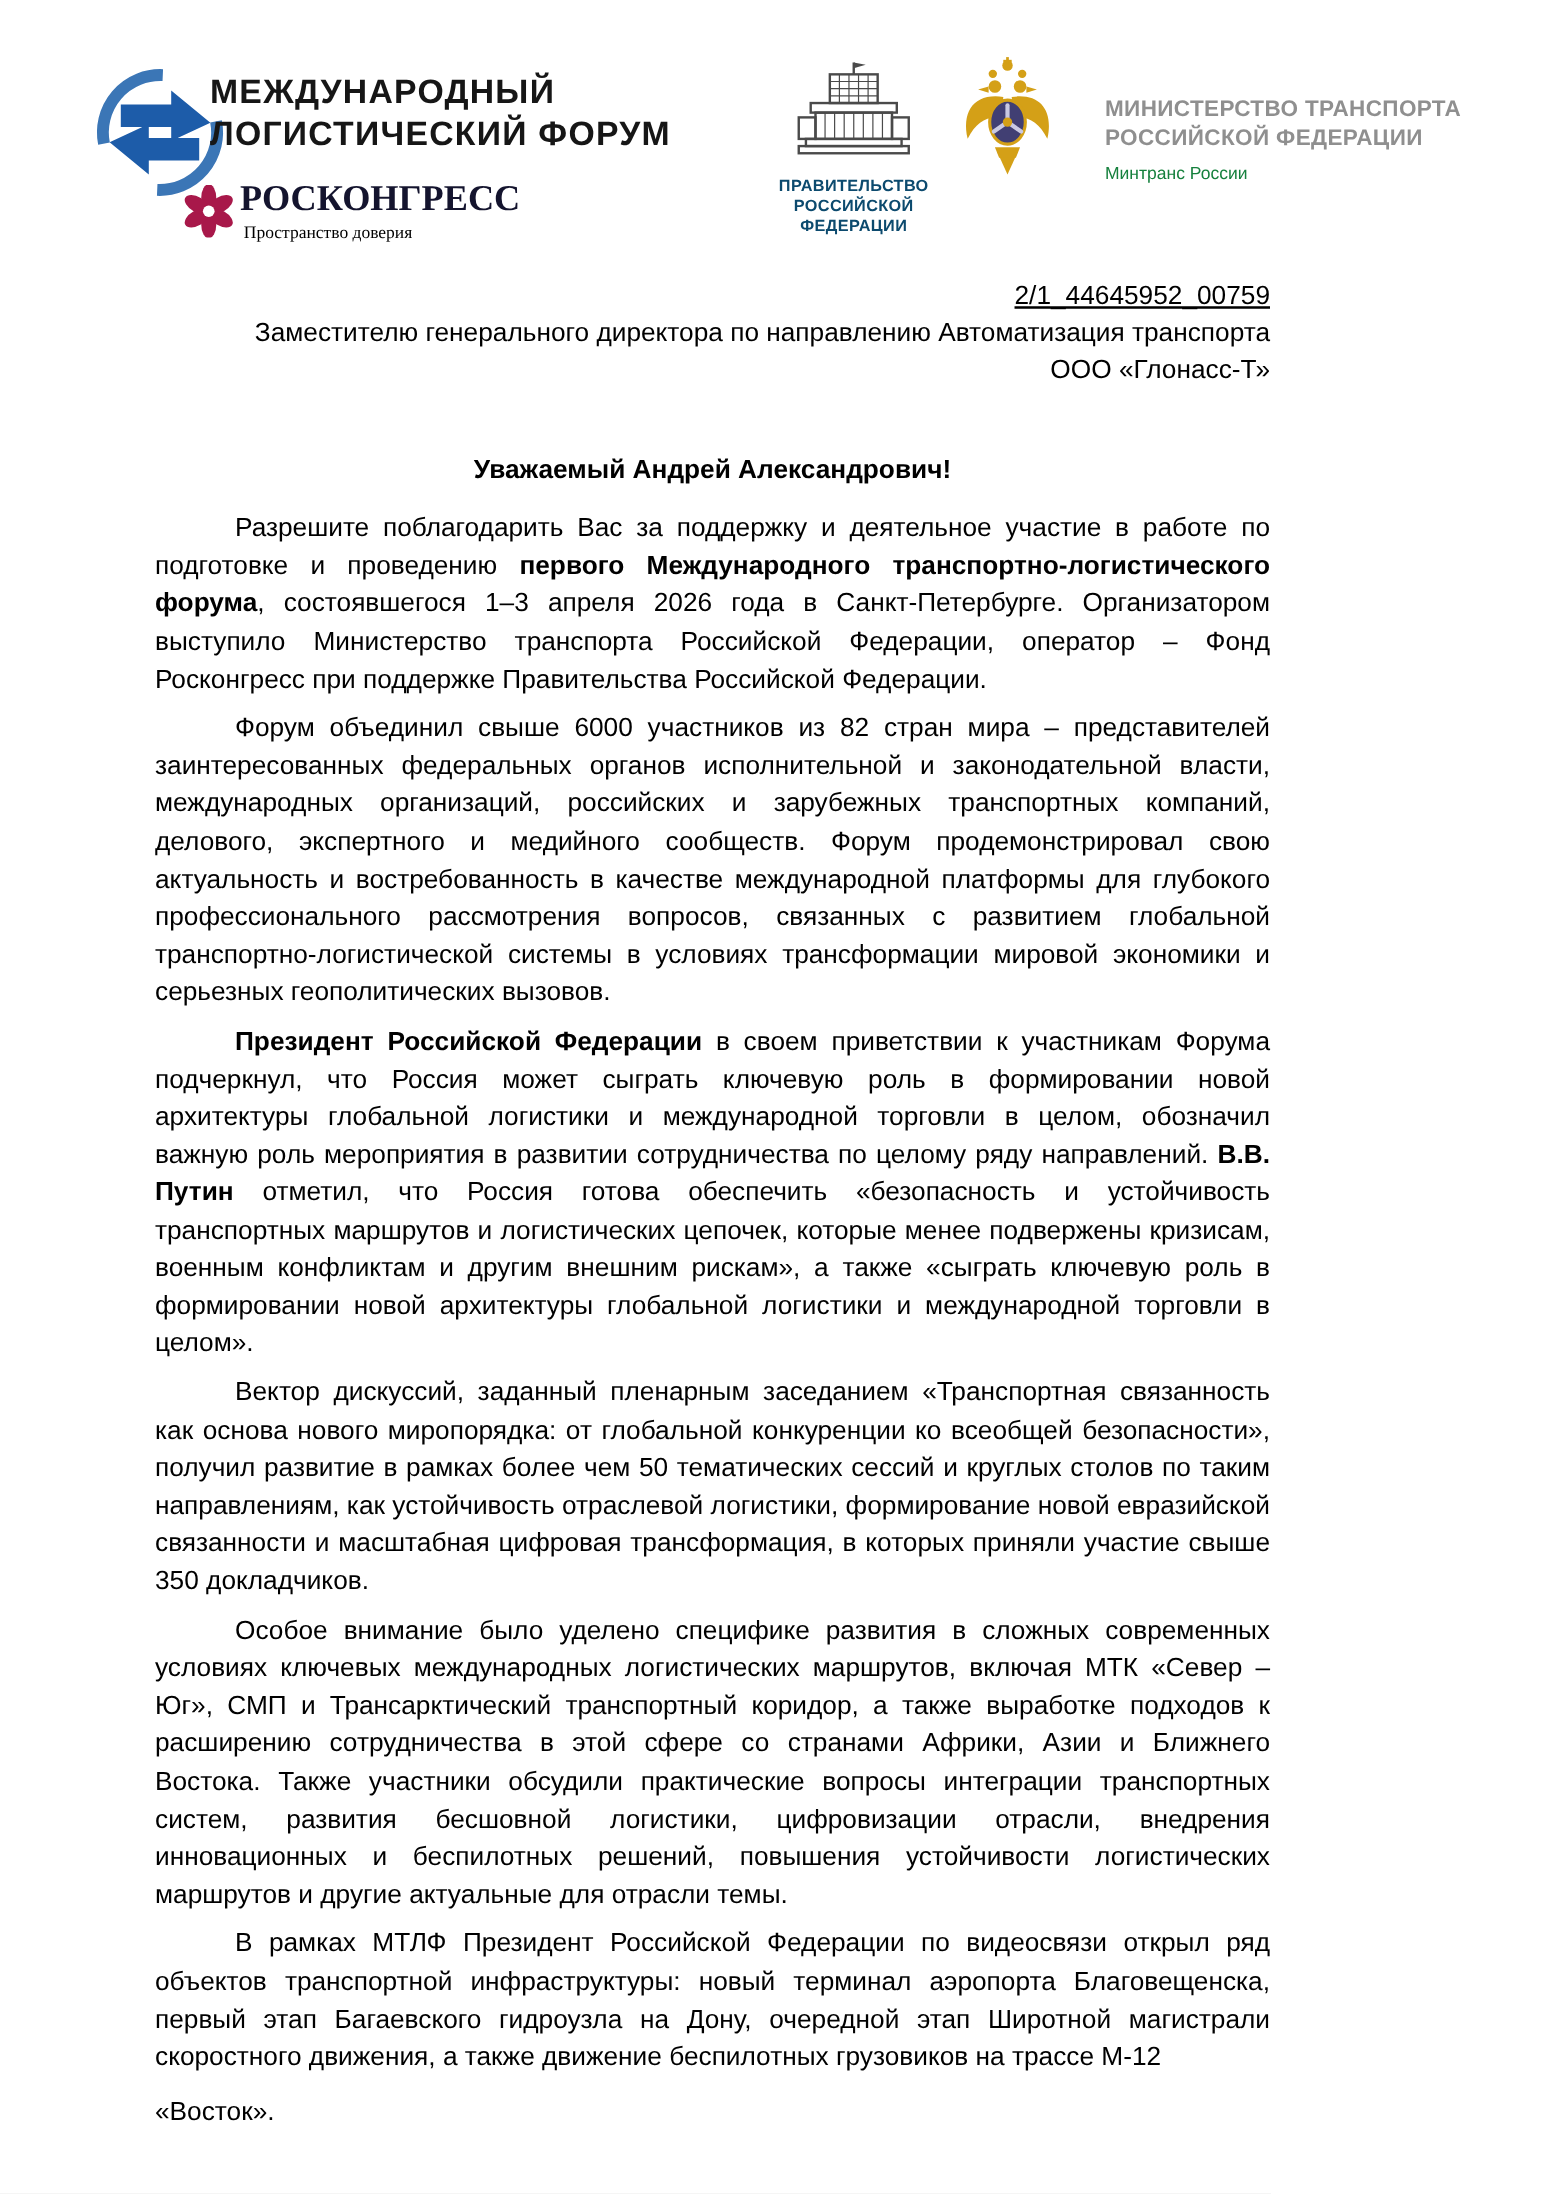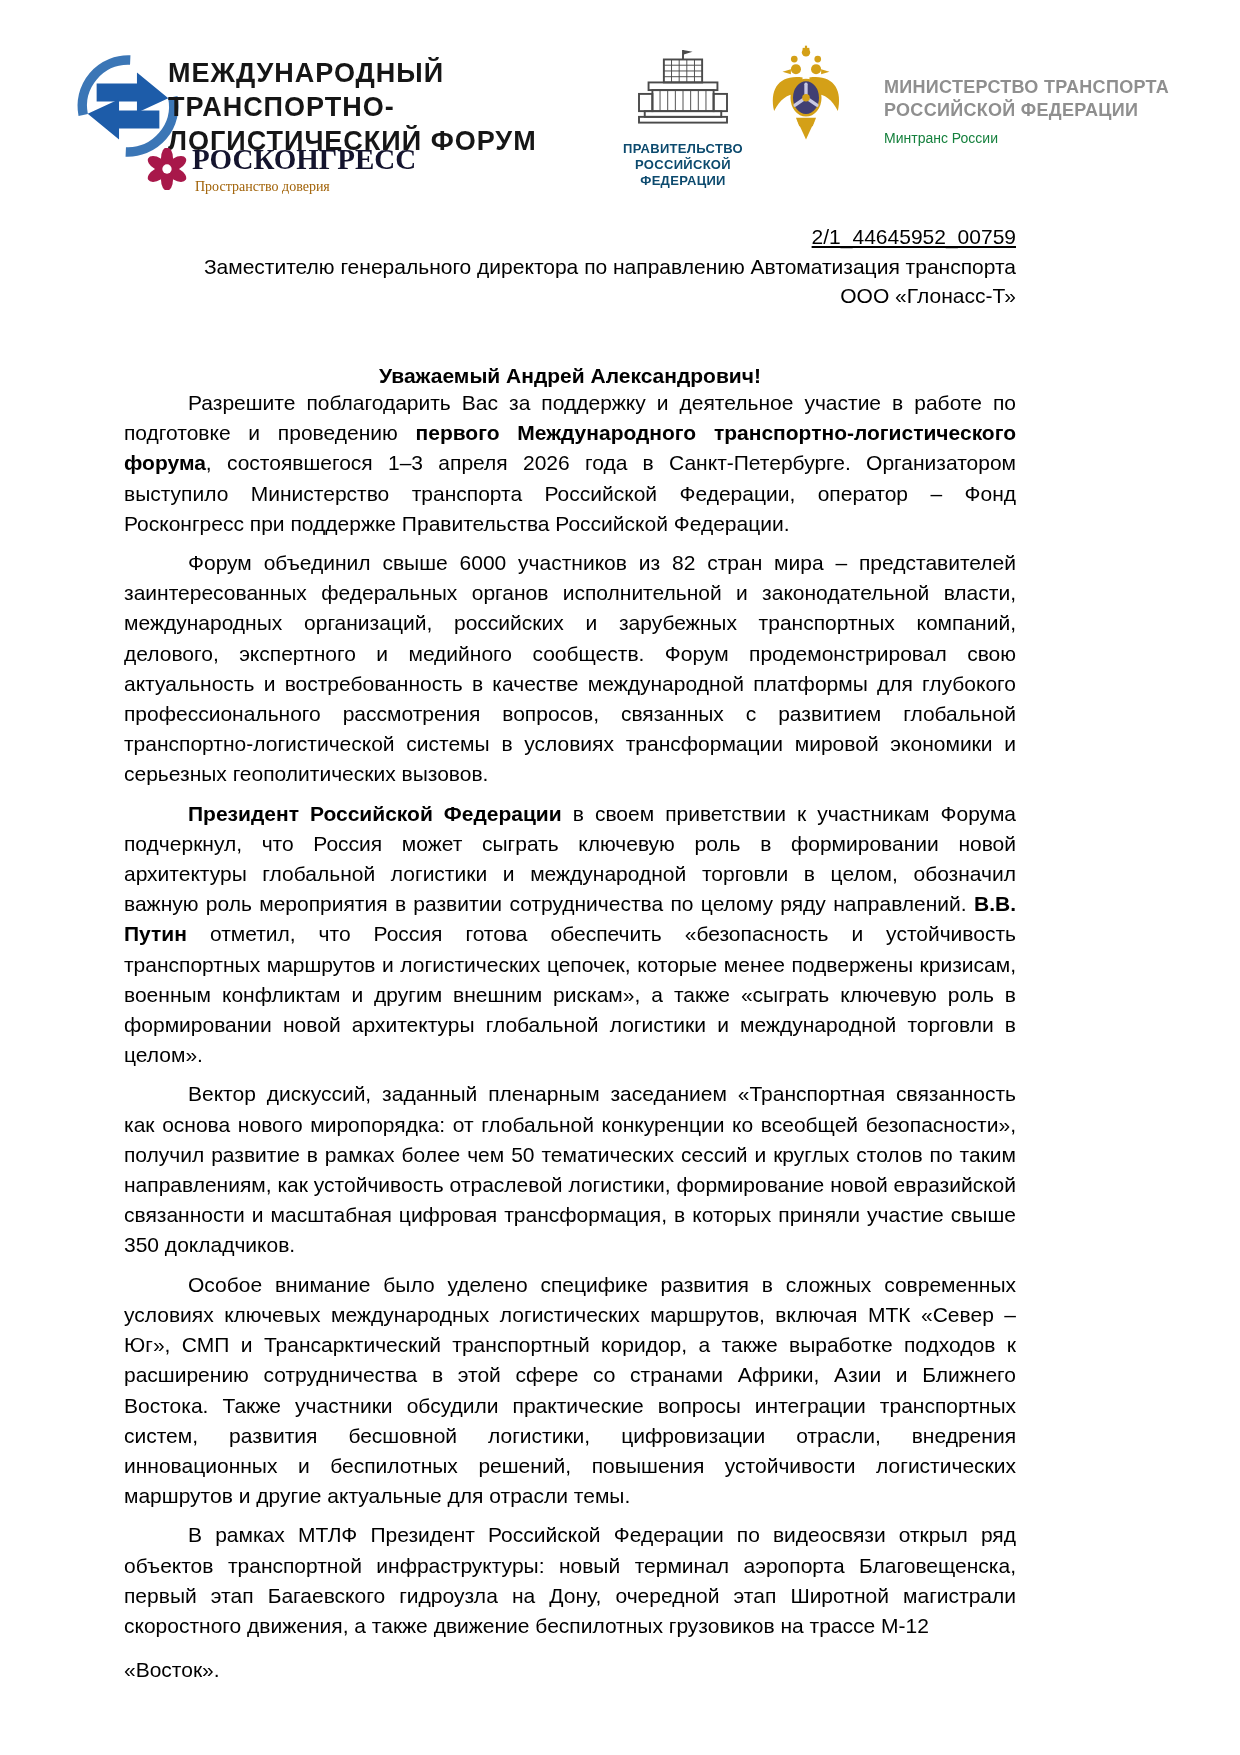--- a/index.html
+++ b/index.html
@@ -15,35 +15,35 @@
     position:absolute;left:168px;top:56px;
     font-size:27px;font-weight:700;line-height:34px;letter-spacing:1px;color:#161616;
   }
   .rosc-icon{position:absolute;left:147px;top:148px;}
   .rosc-name{
     position:absolute;left:192px;top:143px;
     font-family:"Liberation Serif",serif;font-weight:700;font-size:29px;color:#14142e;
   }
   .rosc-tagline{
     position:absolute;left:195px;top:179px;
-    font-family:"Liberation Serif",serif;font-size:14px;color:#a16207;
+    font-family:"Liberation Serif",serif;font-size:14px;color:#000000;
   }
   .gov{position:absolute;left:618px;top:48px;width:130px;text-align:center;}
   .gov svg{display:block;margin:0 auto;}
   .gov-text{font-size:13px;font-weight:700;color:#0c4a6e;line-height:16px;letter-spacing:.3px;margin-top:5px;}
   .eagle{position:absolute;left:764px;top:44px;}
   .ministry{position:absolute;left:884px;top:76px;}
   .ministry-name{font-size:18px;font-weight:700;color:#8f8f8f;line-height:23px;letter-spacing:.3px;}
   .ministry-sub{font-size:14px;color:#15803d;margin-top:8px;}
   
   .letter{position:absolute;left:124px;top:224px;width:892px;font-size:21px;color:#000;}
   .reference{line-height:26px;text-align:right;text-decoration:underline;}
   .addressee{text-align:right;line-height:28.5px;margin-top:3px;}
   .salutation{text-align:center;font-weight:700;margin-top:54px;}
-  .paragraphs{}
+  .paragraphs{margin-top:20px;}
   .para{margin:9px 0 0 0;text-align:justify;text-indent:64px;line-height:30.2px;}
   .para:first-child{margin-top:0;}
   .para .b{font-weight:700;}
   .para.no-indent{text-indent:0;}
   .para.gap-top{margin-top:14px;}
 </style>
 </head>
 <body>
 
 <div class="page">
@@ -51,21 +51,20 @@
   <div class="mtlf-icon">
     <svg width="112" height="112" viewBox="0 0 100 100">
       <path d="M10,58 A41,41 0 0 1 52,9" fill="none" stroke="#3b76b6" stroke-width="8.5"></path>
       <path d="M90,42 A41,41 0 0 1 48,91" fill="none" stroke="#3b76b6" stroke-width="8.5"></path>
       <polygon points="22,30 58,30 58,20 86,43 58,56 58,46 22,46" fill="#1d5ca9"></polygon>
       <polygon points="78,70 42,70 42,80 14,57 42,44 42,54 78,54" fill="#1d5ca9"></polygon>
     </svg>
   </div>
   <div class="mtlf-title">
     <div>МЕЖДУНАРОДНЫЙ</div>
-    <div>ТРАНСПОРТНО-</div>
     <div>ЛОГИСТИЧЕСКИЙ ФОРУМ</div>
   </div>
 
   <div class="rosc-icon">
     <svg width="40" height="42" viewBox="-12 -12 24 24">
       <g fill="#a8184a">
         <ellipse cx="0" cy="-6.5" rx="3.6" ry="6.5"></ellipse>
         <ellipse cx="0" cy="-6.5" rx="3.6" ry="6.5" transform="rotate(60)"></ellipse>
         <ellipse cx="0" cy="-6.5" rx="3.6" ry="6.5" transform="rotate(120)"></ellipse>
         <ellipse cx="0" cy="-6.5" rx="3.6" ry="6.5" transform="rotate(180)"></ellipse>

